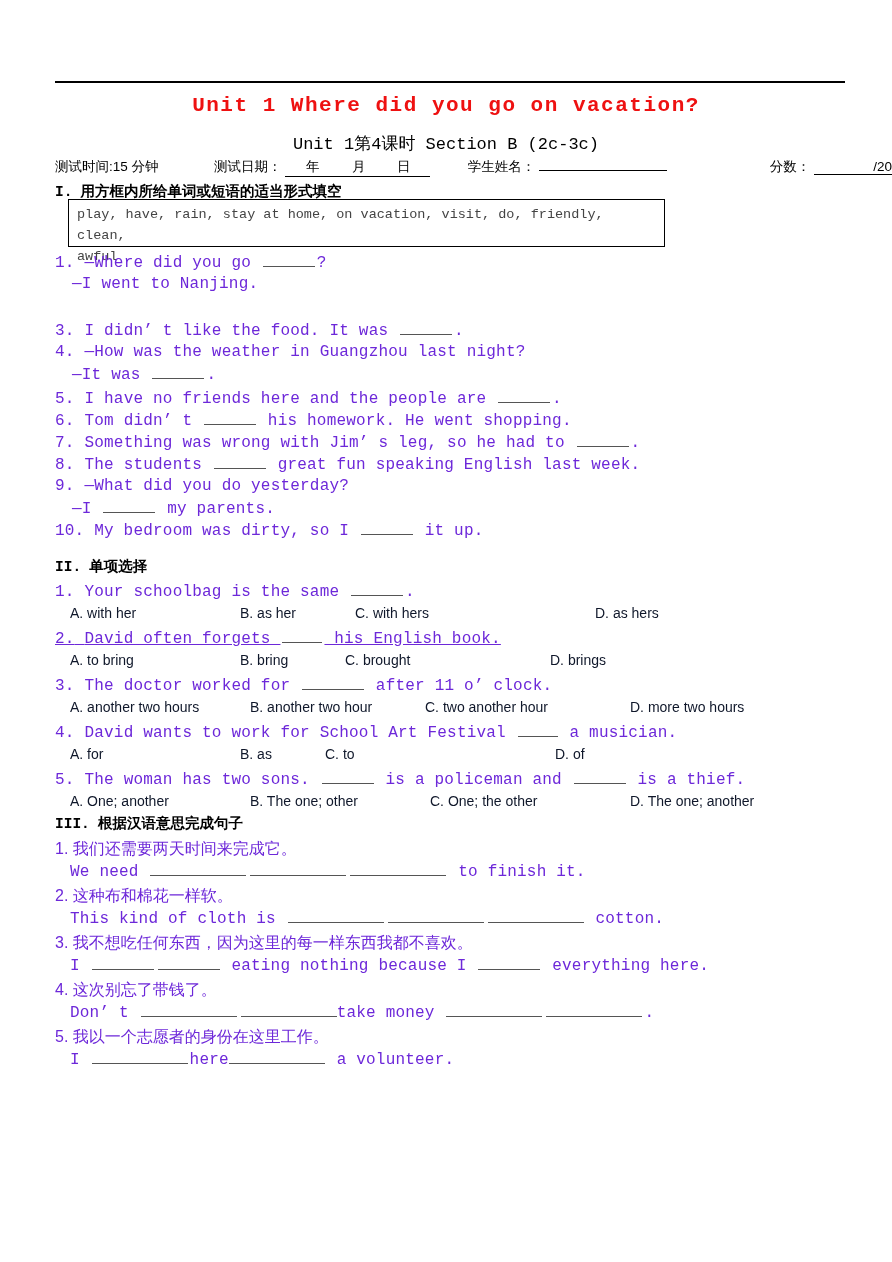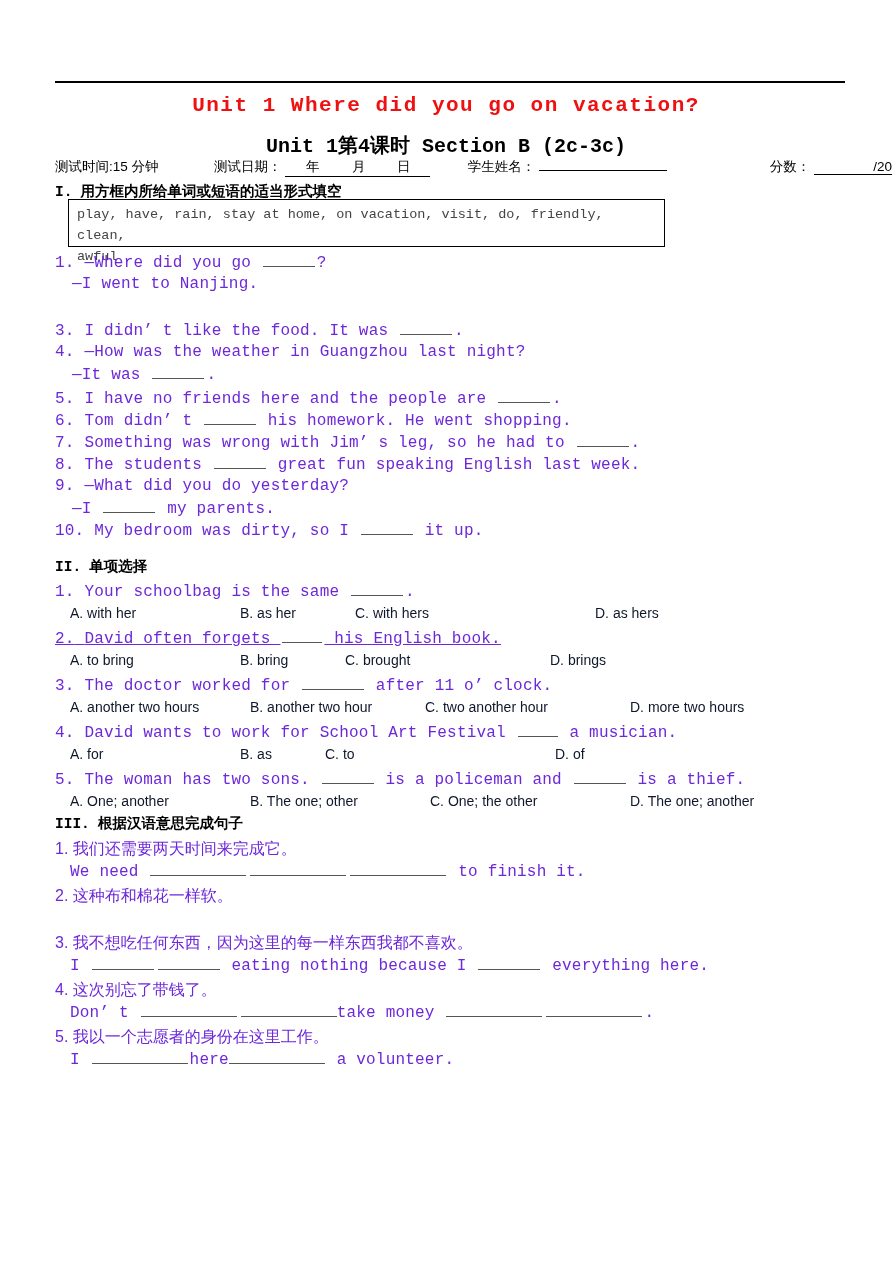--- a/index.html
+++ b/index.html
@@ -43,22 +43,22 @@
     font-size: 21px;
     letter-spacing: 1.5px;
     font-family: "Liberation Mono", "DejaVu Sans Mono", monospace;
   }
   .doc-subtitle {
     position: absolute;
     left: 0;
     top: 132px;
     width: 892px;
     text-align: center;
-    font-weight: bold;
-    font-size: 20px;
+    font-weight: normal;
+    font-size: 17px;
     font-family: "Liberation Mono", "DejaVu Sans Mono", monospace;
   }
   
   .info-row {
     position: absolute;
     left: 55px;
     top: 155px;
     width: 792px;
     font-size: 13.5px;
     white-space: nowrap;
@@ -280,20 +280,23 @@
   <div class="qline cn" style="left:55px; top:839px;">
     <span>1.</span>&nbsp;<span>我们还需要两天时间来完成它。</span>
   </div>
   <div class="qline" style="left:70px; top:862px;">
     <span>We need </span><span class="bl bl-xl"></span><span class="bl bl-xl"></span><span class="bl bl-xl"></span><span> to finish it.</span>
   </div>
 
   <div class="qline cn" style="left:55px; top:886px;">
     <span>2.</span>&nbsp;<span>这种布和棉花一样软。</span>
   </div>
+  <div class="qline" style="left:70px; top:909px;">
+    <span>This kind of cloth is </span><span class="bl bl-xl"></span><span class="bl bl-xl"></span><span class="bl bl-xl"></span><span> cotton.</span>
+  </div>
 
   <div class="qline cn" style="left:55px; top:933px;">
     <span>3.</span>&nbsp;<span>我不想吃任何东西，因为这里的每一样东西我都不喜欢。</span>
   </div>
   <div class="qline" style="left:70px; top:956px;">
     <span>I </span><span class="bl bl-m"></span><span class="bl bl-m"></span><span> eating nothing because I </span><span class="bl bl-m"></span><span> everything here.</span>
   </div>
 
   <div class="qline cn" style="left:55px; top:980px;">
     <span>4.</span>&nbsp;<span>这次别忘了带钱了。</span>

